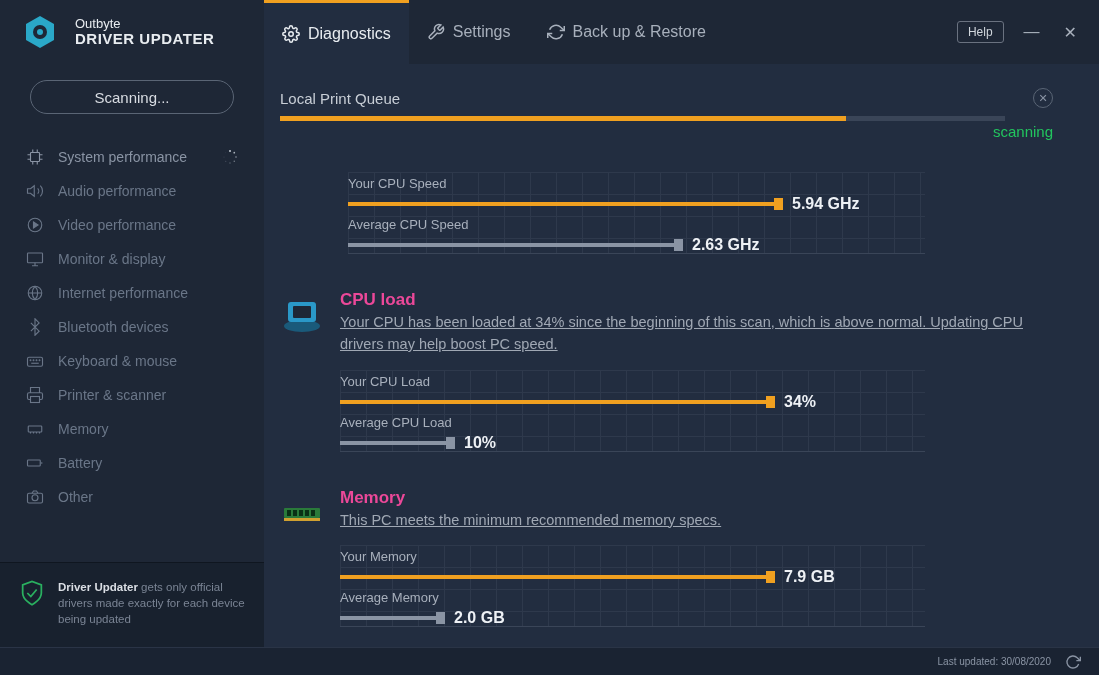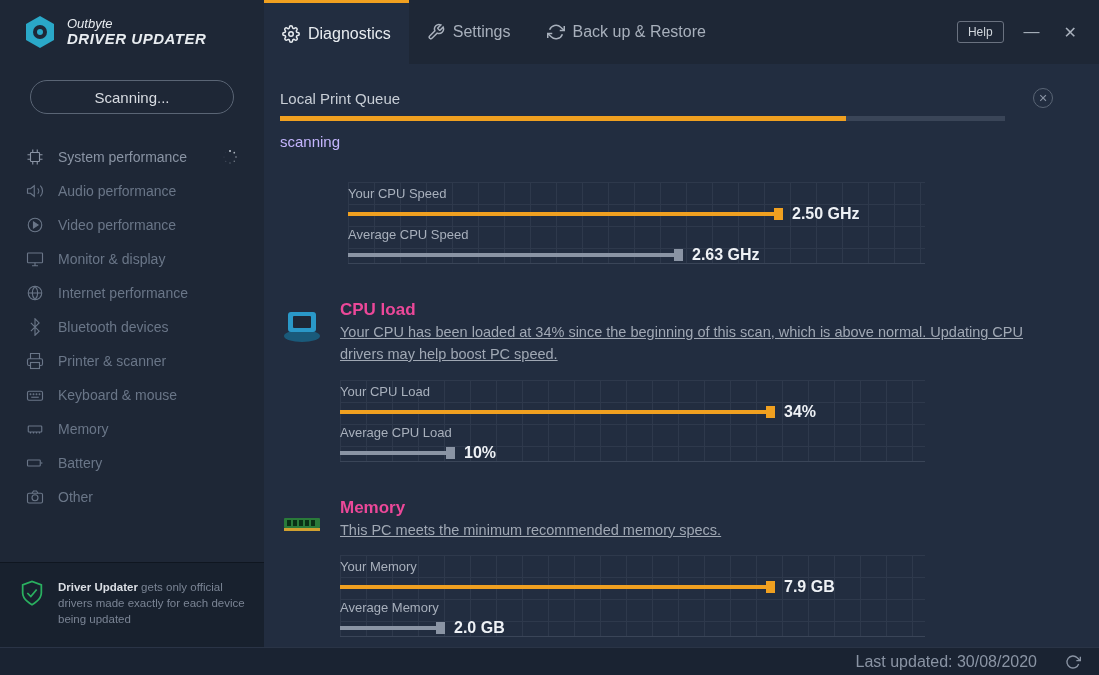--- a/index.html
+++ b/index.html
@@ -1,18 +1,18 @@
 <!DOCTYPE html>
 <html><head>
 <meta charset="utf-8">
 <style>
 * { margin: 0; padding: 0; box-sizing: border-box; }
 body { font-family: "Segoe UI", Arial, sans-serif; background: #1a2332; width: 1099px; height: 675px; overflow: hidden; color: #c0c8d0; }
 .titlebar { height: 64px; display: flex; align-items: stretch; background: #1e2736; }
-.logo-area { width: 264px; display: flex; align-items: center; padding-left: 22px; gap: 9px; font-style: italic; }
+.logo-area { width: 264px; display: flex; align-items: center; padding-left: 22px; gap: 17px; }
 .logo-icon { width: 36px; height: 36px; }
 .brand { line-height: 1.1; color: #e8ecf0; }
 .brand .top { font-size: 13px; font-weight: 400; }
 .brand .bot { font-size: 15px; font-weight: 600; letter-spacing: 0.5px; }
 .tabs { display: flex; align-items: stretch; }
 .tab { display: flex; align-items: center; gap: 8px; padding: 8px 18px; font-size: 16px; color: #a8b0bc; cursor: pointer; }
 .tab.active { background: #222d40; color: #e8ecf0; border-top: 3px solid #f0a020; }
 .tab svg { width: 18px; height: 18px; }
 .title-spacer { flex: 1; }
 .window-controls { display: flex; align-items: center; gap: 16px; padding-right: 18px; }
@@ -33,21 +33,21 @@
 .side-footer-text { font-size: 11.5px; line-height: 1.4; color: #7a8494; }
 .side-footer-text b { color: #dadee4; font-weight: 600; }
 
 .content { flex: 1; background: #222d40; display: flex; flex-direction: column; position: relative; }
 .scan-header { padding: 24px 46px 12px 16px; }
 .scan-queue-row { display: flex; align-items: center; }
 .scan-queue { font-size: 15px; color: #c8ced6; flex: 1; }
 .close-circle { width: 20px; height: 20px; border: 1.5px solid #5a6575; border-radius: 50%; display: flex; align-items: center; justify-content: center; color: #8a94a4; font-size: 11px; cursor: pointer; margin-left: 28px; }
 .progress-bar { height: 5px; background: #3a4558; margin-top: 8px; margin-right: 48px; }
 .progress-fill { height: 100%; background: #f0a020; width: 78%; }
-.scan-status { font-size: 15px; color: #c4b5fd; margin-top: 12px; }
+.scan-status { font-size: 15px; color: #22c55e; margin-top: 2px; text-align: right; }
 
 .scroll-area { flex: 1; overflow-y: auto; padding: 6px 46px 20px 16px; position: relative; }
 .scroll-area::-webkit-scrollbar { width: 6px; }
 .scroll-area::-webkit-scrollbar-track { background: transparent; }
 .scroll-area::-webkit-scrollbar-thumb { background: #4a5568; border-radius: 3px; }
 
 .metric-block { margin-top: 14px; margin-left: 68px; margin-right: 8px; }
 .metric-pair { position: relative; }
 .grid-bg { position: absolute; left: 0; right: 120px; top: 0; bottom: 0; background-image: repeating-linear-gradient(to right, #2e394c 0, #2e394c 1px, transparent 1px, transparent 26px), repeating-linear-gradient(to bottom, #2e394c 0, #2e394c 1px, transparent 1px, transparent 22px); border-bottom: 1px solid #3a4558; }
 .mlabel { font-size: 13px; color: #a8b0bc; padding: 4px 0 4px 0; position: relative; }
@@ -57,21 +57,21 @@
 .mbar-handle { position: absolute; right: -5px; top: -4px; width: 9px; height: 12px; background: #f0a020; }
 .mbar-handle.gray { background: #8a94a4; }
 .mval { font-size: 16px; font-weight: 600; color: #eef1f5; margin-left: 14px; white-space: nowrap; }
 
 .section { display: flex; gap: 16px; margin-top: 36px; }
 .section-icon { width: 44px; height: 44px; flex-shrink: 0; margin-top: 2px; }
 .section-body { flex: 1; }
 .section-title { font-size: 17px; font-weight: 600; color: #ec4899; }
 .section-desc { font-size: 14.5px; color: #a0a8b4; line-height: 1.5; margin-top: 2px; text-decoration: underline; }
 
-.footer { height: 28px; background: #1a2332; display: flex; align-items: center; justify-content: flex-end; padding-right: 18px; gap: 28px; font-size: 16px; color: #8a94a4; border-top: 1px solid #2a3446; }
+.footer { height: 28px; background: #1a2332; display: flex; align-items: center; justify-content: flex-end; padding-right: 18px; gap: 14px; font-size: 10px; color: #8a94a4; border-top: 1px solid #2a3446; }
 .refresh-icon { width: 16px; height: 16px; }
 </style>
 </head>
 <body>
 
 <div class="titlebar">
   <div class="logo-area">
     <svg class="logo-icon" viewBox="0 0 36 36">
         <polygon points="18,2 32,10 32,26 18,34 4,26 4,10" fill="#2aa8c8"></polygon>
         <circle cx="18" cy="18" r="7" fill="#1e2736"></circle>
@@ -179,38 +179,38 @@
           <span class="sicon">
             <svg viewBox="0 0 24 24" fill="none" stroke="currentColor" stroke-width="1.5">
               <path d="M6.5 6.5l11 11L12 23V1l5.5 5.5-11 11"></path>
             </svg>
           </span>
           <span>Bluetooth devices</span>
         </div>
       <div class="side-item">
           <span class="sicon">
             <svg viewBox="0 0 24 24" fill="none" stroke="currentColor" stroke-width="1.5">
-              <path d="M6 9V2h12v7M6 18H4a2 2 0 0 1-2-2v-5a2 2 0 0 1 2-2h16a2 2 0 0 1 2 2v5a2 2 0 0 1-2 2h-2"></path>
-              <rect x="6" y="14" width="12" height="8"></rect>
-            </svg>
-          </span>
-          <span>Printer &amp; scanner</span>
-        </div>
-      <div class="side-item">
-          <span class="sicon">
-            <svg viewBox="0 0 24 24" fill="none" stroke="currentColor" stroke-width="1.5">
               <rect x="2" y="7" width="20" height="12" rx="2"></rect>
               <circle cx="6" cy="11" r=".5" fill="currentColor"></circle>
               <circle cx="10" cy="11" r=".5" fill="currentColor"></circle>
               <circle cx="14" cy="11" r=".5" fill="currentColor"></circle>
               <circle cx="18" cy="11" r=".5" fill="currentColor"></circle>
               <path d="M7 15h10"></path>
             </svg>
           </span>
           <span>Keyboard &amp; mouse</span>
+        </div>
+      <div class="side-item">
+          <span class="sicon">
+            <svg viewBox="0 0 24 24" fill="none" stroke="currentColor" stroke-width="1.5">
+              <path d="M6 9V2h12v7M6 18H4a2 2 0 0 1-2-2v-5a2 2 0 0 1 2-2h16a2 2 0 0 1 2 2v5a2 2 0 0 1-2 2h-2"></path>
+              <rect x="6" y="14" width="12" height="8"></rect>
+            </svg>
+          </span>
+          <span>Printer &amp; scanner</span>
         </div>
       <div class="side-item">
           <span class="sicon">
             <svg viewBox="0 0 24 24" fill="none" stroke="currentColor" stroke-width="1.5">
               <rect x="3" y="8" width="18" height="8" rx="1"></rect>
               <path d="M6 16v2M10 16v2M14 16v2M18 16v2"></path>
             </svg>
           </span>
           <span>Memory</span>
         </div>
@@ -258,21 +258,21 @@
     <div class="scroll-area">
 
       <div class="metric-block">
         <div class="metric-pair">
           <div class="grid-bg"></div>
           <div class="mlabel">Your CPU Speed</div>
           <div class="mbar-row">
             <div class="mbar-fill" style="width:430px;">
                 <div class="mbar-handle"></div>
               </div>
-            <span class="mval">2.50 GHz</span>
+            <span class="mval">5.94 GHz</span>
           </div>
           <div class="mlabel">Average CPU Speed</div>
           <div class="mbar-row">
             <div class="mbar-fill gray" style="width:330px;">
                 <div class="mbar-handle gray"></div>
               </div>
             <span class="mval">2.63 GHz</span>
           </div>
         </div>
       </div>

